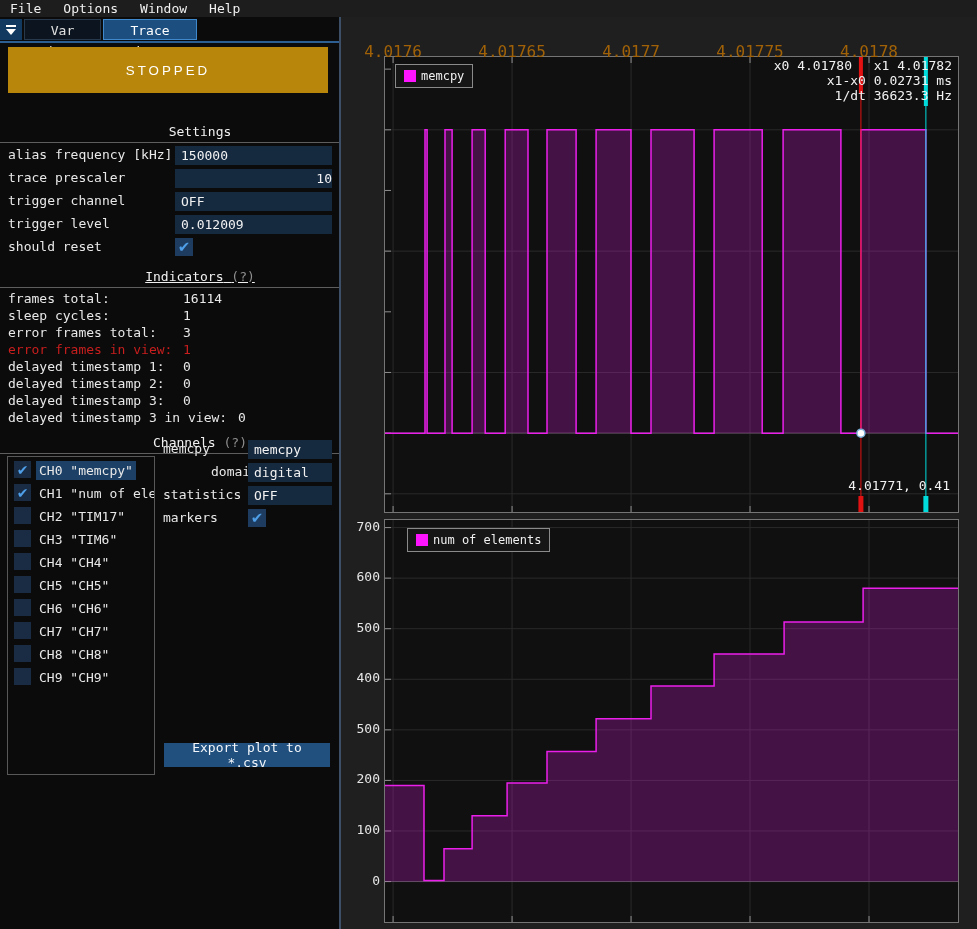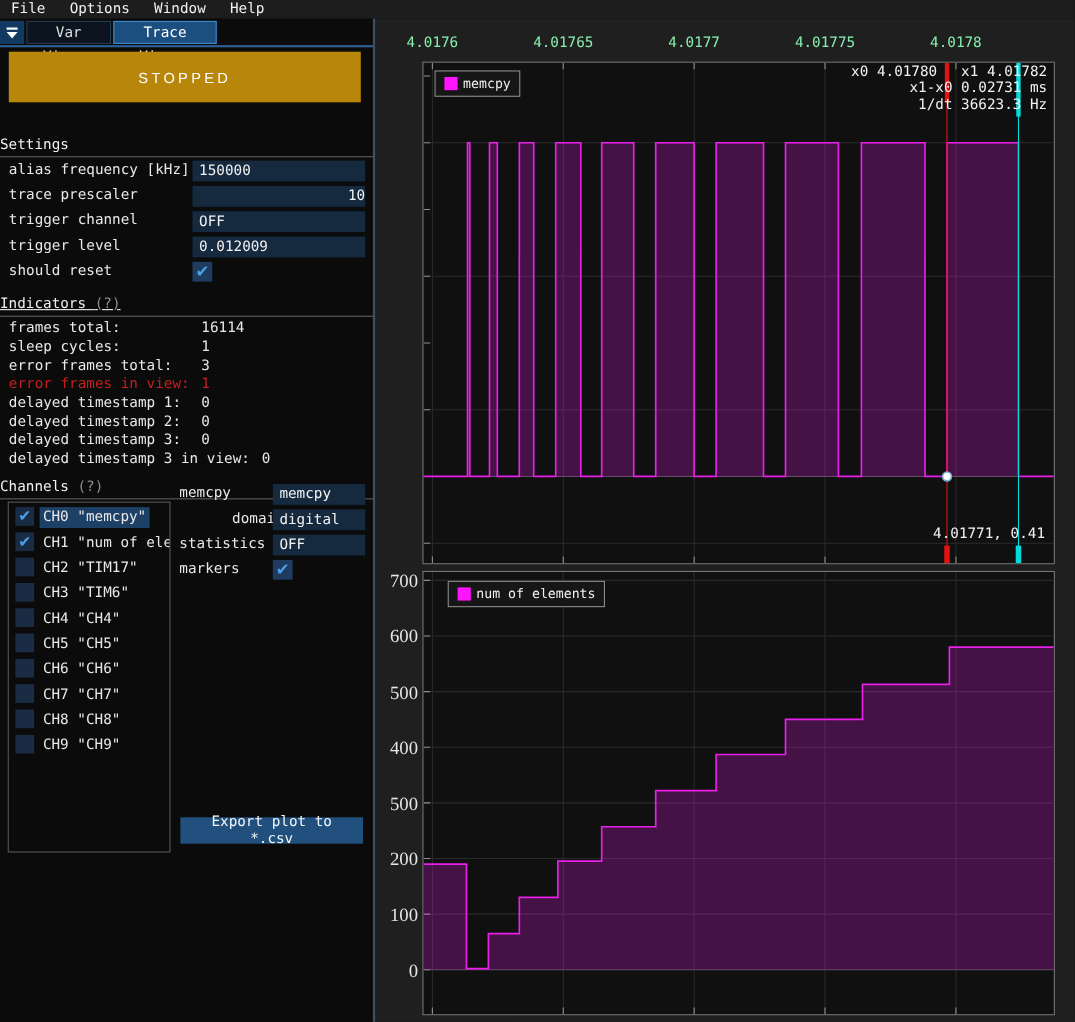--- a/index.html
+++ b/index.html
@@ -22,21 +22,21 @@
   #collapse-tri{width:0;height:0;border-left:5px solid transparent;border-right:5px solid transparent;
                 border-top:6px solid #fff;}
   .tab{position:absolute;top:0;height:21px;line-height:21px;text-align:center;box-sizing:border-box;}
   #tab-var{left:24px;width:77px;background:#0c151f;border:1px solid #27394d;color:#e0e0e0;}
   #tab-trace{left:103px;width:94px;background:#1c4f80;border:1px solid #3f88cc;color:#ffffff;}
 
   #stopped-btn{position:absolute;left:8px;top:30px;width:320px;height:46px;background:#b8860b;
                color:#fff;display:flex;align-items:center;justify-content:center;
                letter-spacing:3px;border:none;}
 
-  .section-header{position:absolute;left:0;width:400px;text-align:left;color:#f0f0f0;}
+  .section-header{position:absolute;left:0;width:400px;text-align:center;color:#f0f0f0;}
   .help{color:#8f8f8f;}
   .section-rule{position:absolute;left:0;width:340px;height:1px;background:#5e5e5e;}
 
   .set-label{position:absolute;left:8px;color:#e8e8e8;}
   .field{position:absolute;background:#15293f;color:#f2f2f2;height:19px;line-height:19px;
          padding-left:6px;box-sizing:border-box;}
   .checkbox{position:absolute;width:18px;height:18px;background:#1e3c5f;
             display:flex;align-items:center;justify-content:center;}
   .checkbox .mark{display:none;color:#4e9ee8;font-family:"DejaVu Sans",sans-serif;
                   font-size:15px;font-weight:bold;line-height:18px;}
@@ -82,22 +82,22 @@
   #legend-bottom{left:22px;top:8px;}
   .swatch{width:12px;height:12px;background:#ff14ff;}
 
   .readout{position:absolute;color:#f2f2f2;font-size:13px;z-index:2;white-space:pre;}
   #ro-x0{top:1px;right:106px;}
   #ro-x1{top:1px;right:6px;}
   #ro-dx{top:16px;right:6px;}
   #ro-freq{top:31px;right:6px;}
   #hover-readout{bottom:19px;right:8px;}
 
-  .xtick{position:absolute;top:32px;transform:translateX(-50%);font-size:13px;color:#86efac;z-index:1;}
-  .ylab{position:absolute;left:338px;width:42px;text-align:right;font-size:17px;color:#e6e6e6;font-family:Liberation Serif, serif;}
+  .xtick{position:absolute;top:42px;transform:translateX(-50%);font-size:16px;color:#a16207;z-index:1;}
+  .ylab{position:absolute;left:338px;width:42px;text-align:right;font-size:13px;color:#e6e6e6;}
 </style>
 </head>
 <body>
 
 <div id="app">
 
   <div id="menubar">
     <span class="menu-item">File</span>
     <span class="menu-item">Options</span>
     <span class="menu-item">Window</span>

